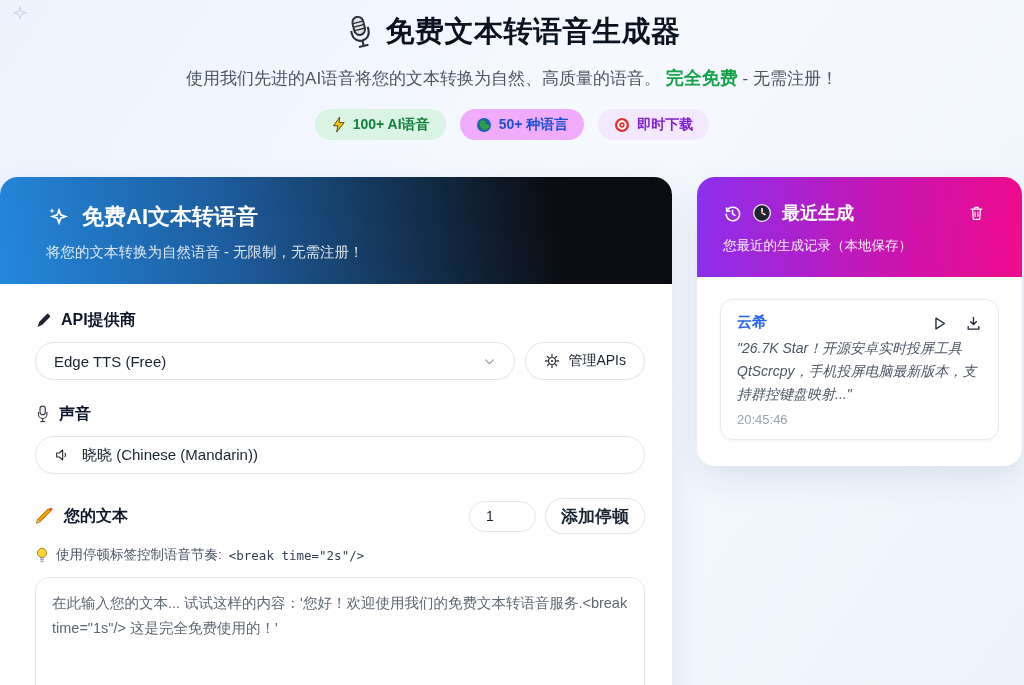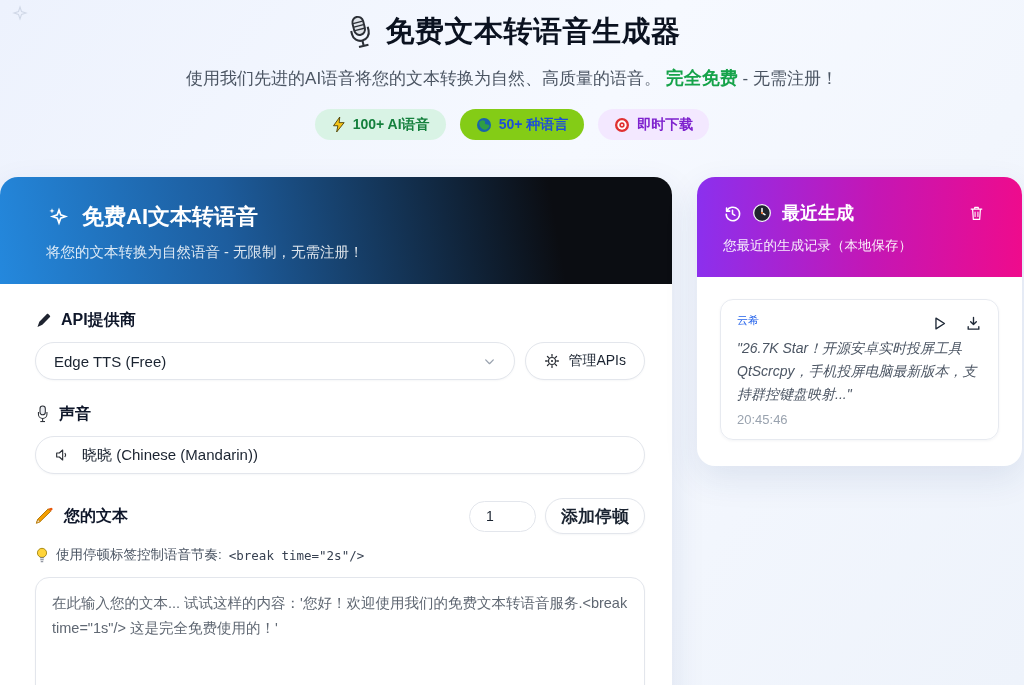--- a/index.html
+++ b/index.html
@@ -19,21 +19,21 @@
     font-size:29px; font-weight:800; color:#0b1220; letter-spacing:.5px;
   }
   .hero-sub { margin-top:14px; font-size:17px; color:#4b5563; }
   .hero-sub .free { color:#16a34a; font-weight:800; font-size:18px; }
   .badges { display:flex; justify-content:center; gap:14px; margin-top:19px; }
   .badge {
     display:flex; align-items:center; gap:7px; height:31px; padding:0 16px;
     border-radius:16px; font-size:14px; font-weight:600; cursor:default;
   }
   .badge.green { background:#d9f3e5; color:#15803d; }
-  .badge.blue  { background:#84cc16; color:#1d4ed8; }
+  .badge.blue  { background:#f0abfc; color:#1d4ed8; }
   .badge.purple{ background:#f3e8ff; color:#7e22ce; }
 
   
   .main { display:flex; gap:25px; margin-top:37px; align-items:flex-start; }
   .card-left {
     width:672px; border-radius:18px 18px 0 0; overflow:hidden; background:#ffffff;
     box-shadow:0 12px 34px rgba(30,60,120,.10); min-height:520px;
   }
   .gen-header {
     background:linear-gradient(80deg,#2488dd 0%,#1d5d9e 34%,#0b0d12 82%);
@@ -85,21 +85,21 @@
     background:linear-gradient(92deg,#8b30ee 0%,#c516b4 55%,#ef0b8c 100%);
     color:#fff; padding:24px 35px 22px 26px;
   }
   .recent-title-row { display:flex; align-items:center; justify-content:space-between; }
   .recent-title { display:flex; align-items:center; gap:10px; font-size:18px; font-weight:800; }
   .trash-btn { background:none; border:none; cursor:pointer; padding:2px; display:flex; }
   .recent-sub { margin-top:12px; font-size:13.5px; color:rgba(255,255,255,.92); }
   .recent-body { padding:22px 23px 26px; }
   .history-item { border:1px solid #e7eaf0; border-radius:13px; padding:13px 16px 12px; box-shadow:0 1px 3px rgba(20,40,80,.05); }
   .hi-top { display:flex; justify-content:space-between; align-items:flex-start; }
-  .hi-voice { color:#2563eb; font-weight:400; font-size:11px; }
+  .hi-voice { color:#2563eb; font-weight:700; font-size:15px; }
   .hi-actions { display:flex; gap:17px; align-items:center; margin-top:2px; }
   .icon-btn { background:none; border:none; cursor:pointer; display:flex; padding:0; }
   .hi-text { margin-top:5px; font-style:italic; font-size:14px; color:#4b5563; line-height:1.65; }
   .hi-time { margin-top:6px; font-size:13px; color:#9aa3af; }
 </style>
 </head>
 <body>
 
 <svg class="page-sparkle" width="16" height="16" viewBox="0 0 24 24">
     <path d="M12 3l2.2 6.8L21 12l-6.8 2.2L12 21l-2.2-6.8L3 12l6.8-2.2z" fill="none" stroke="#9aa7bd" stroke-width="1.6"></path>

